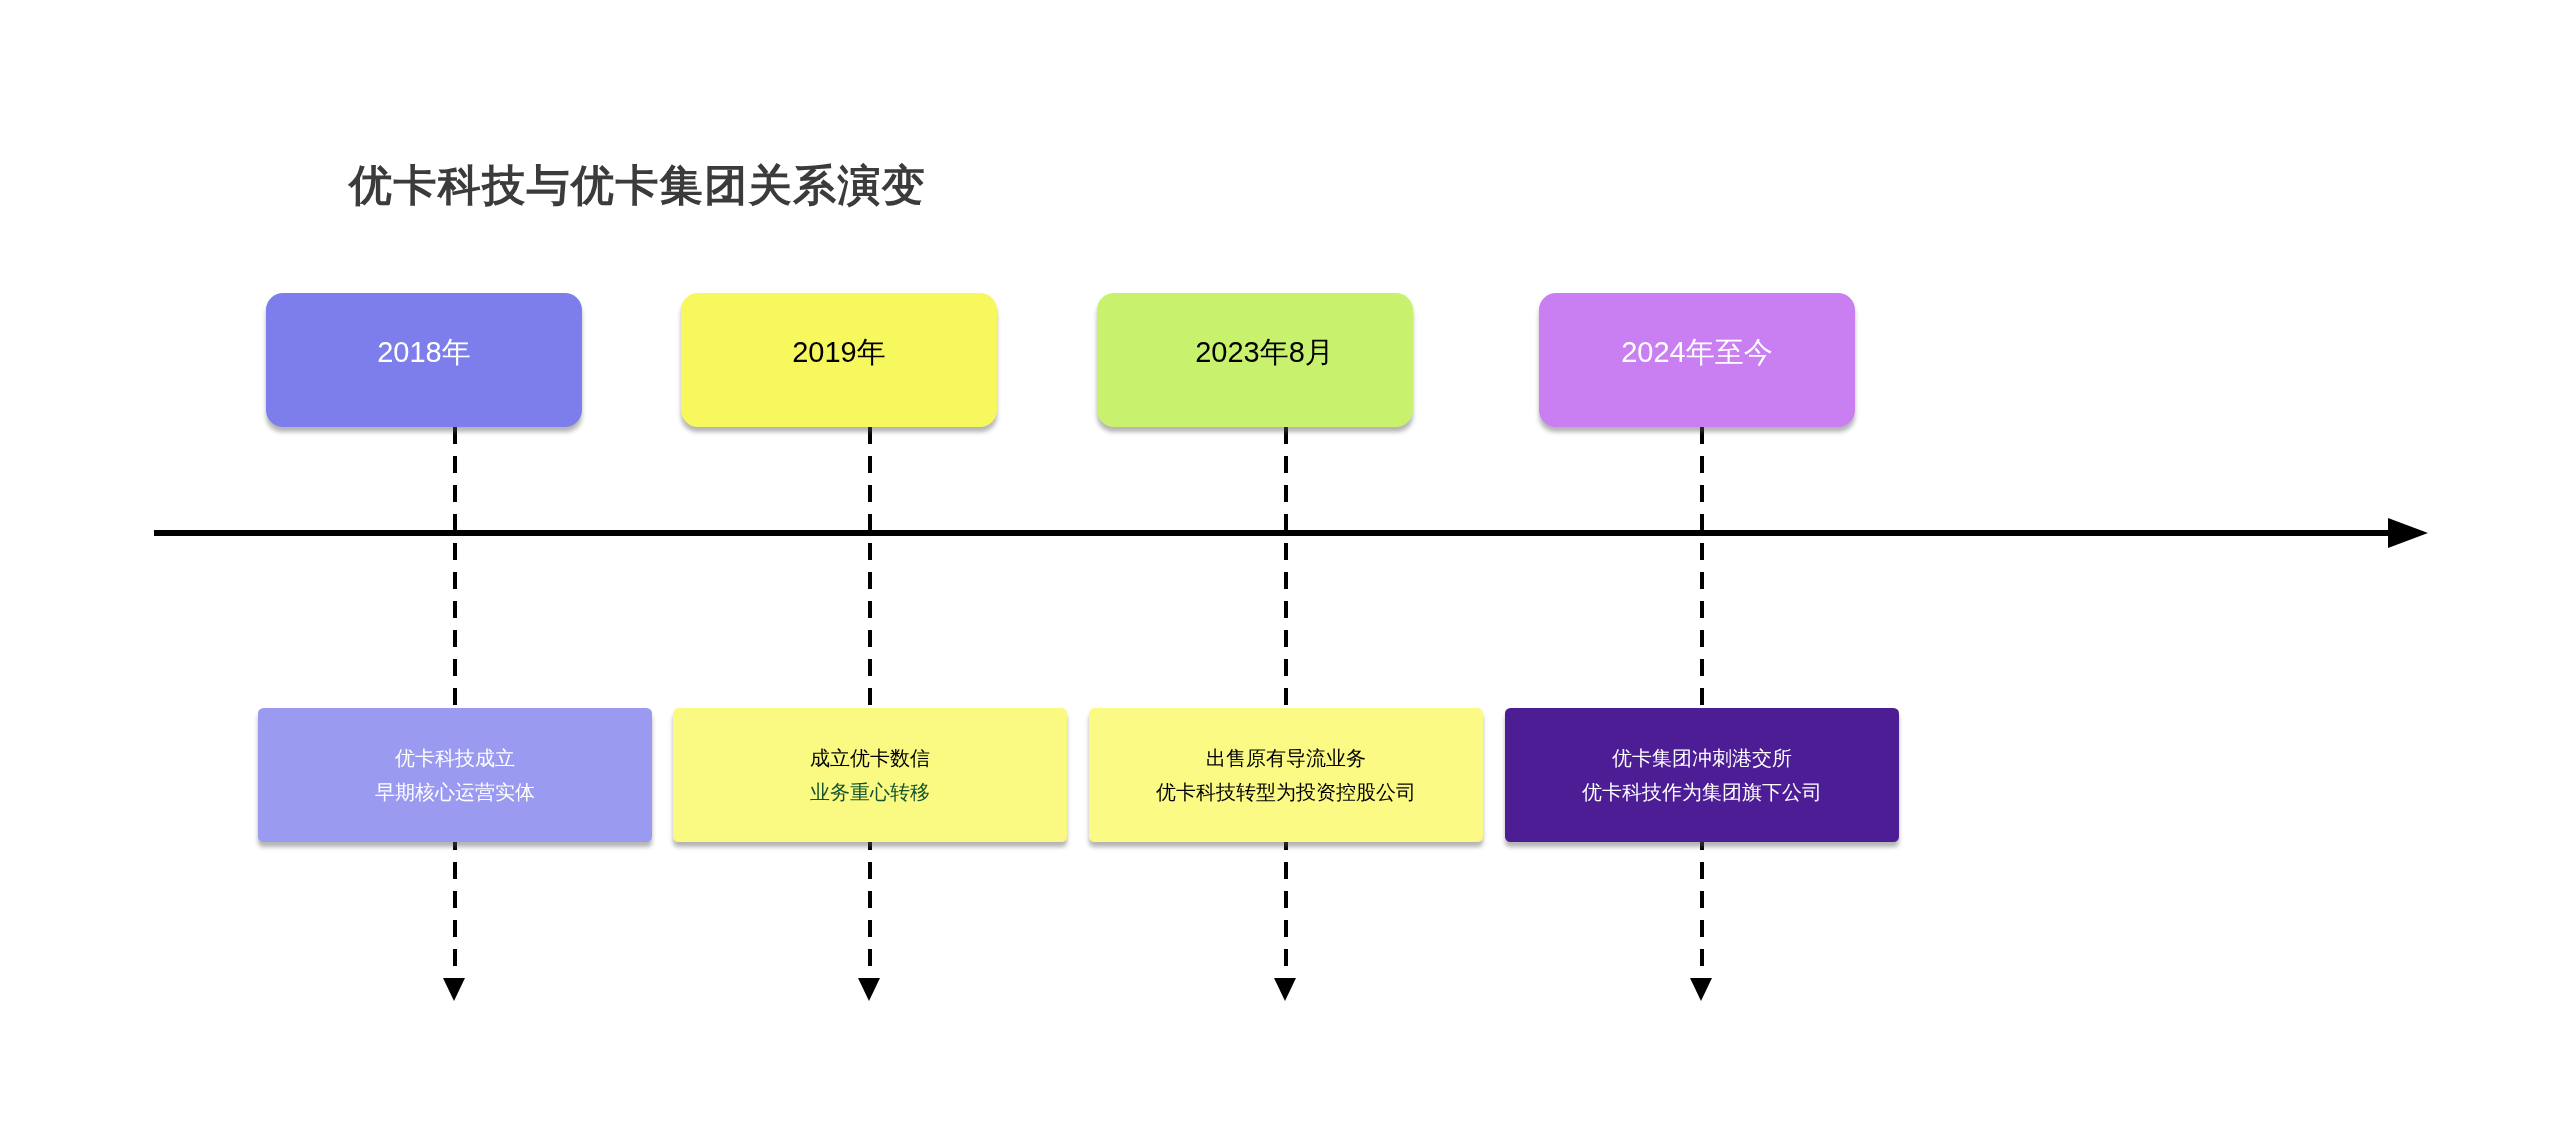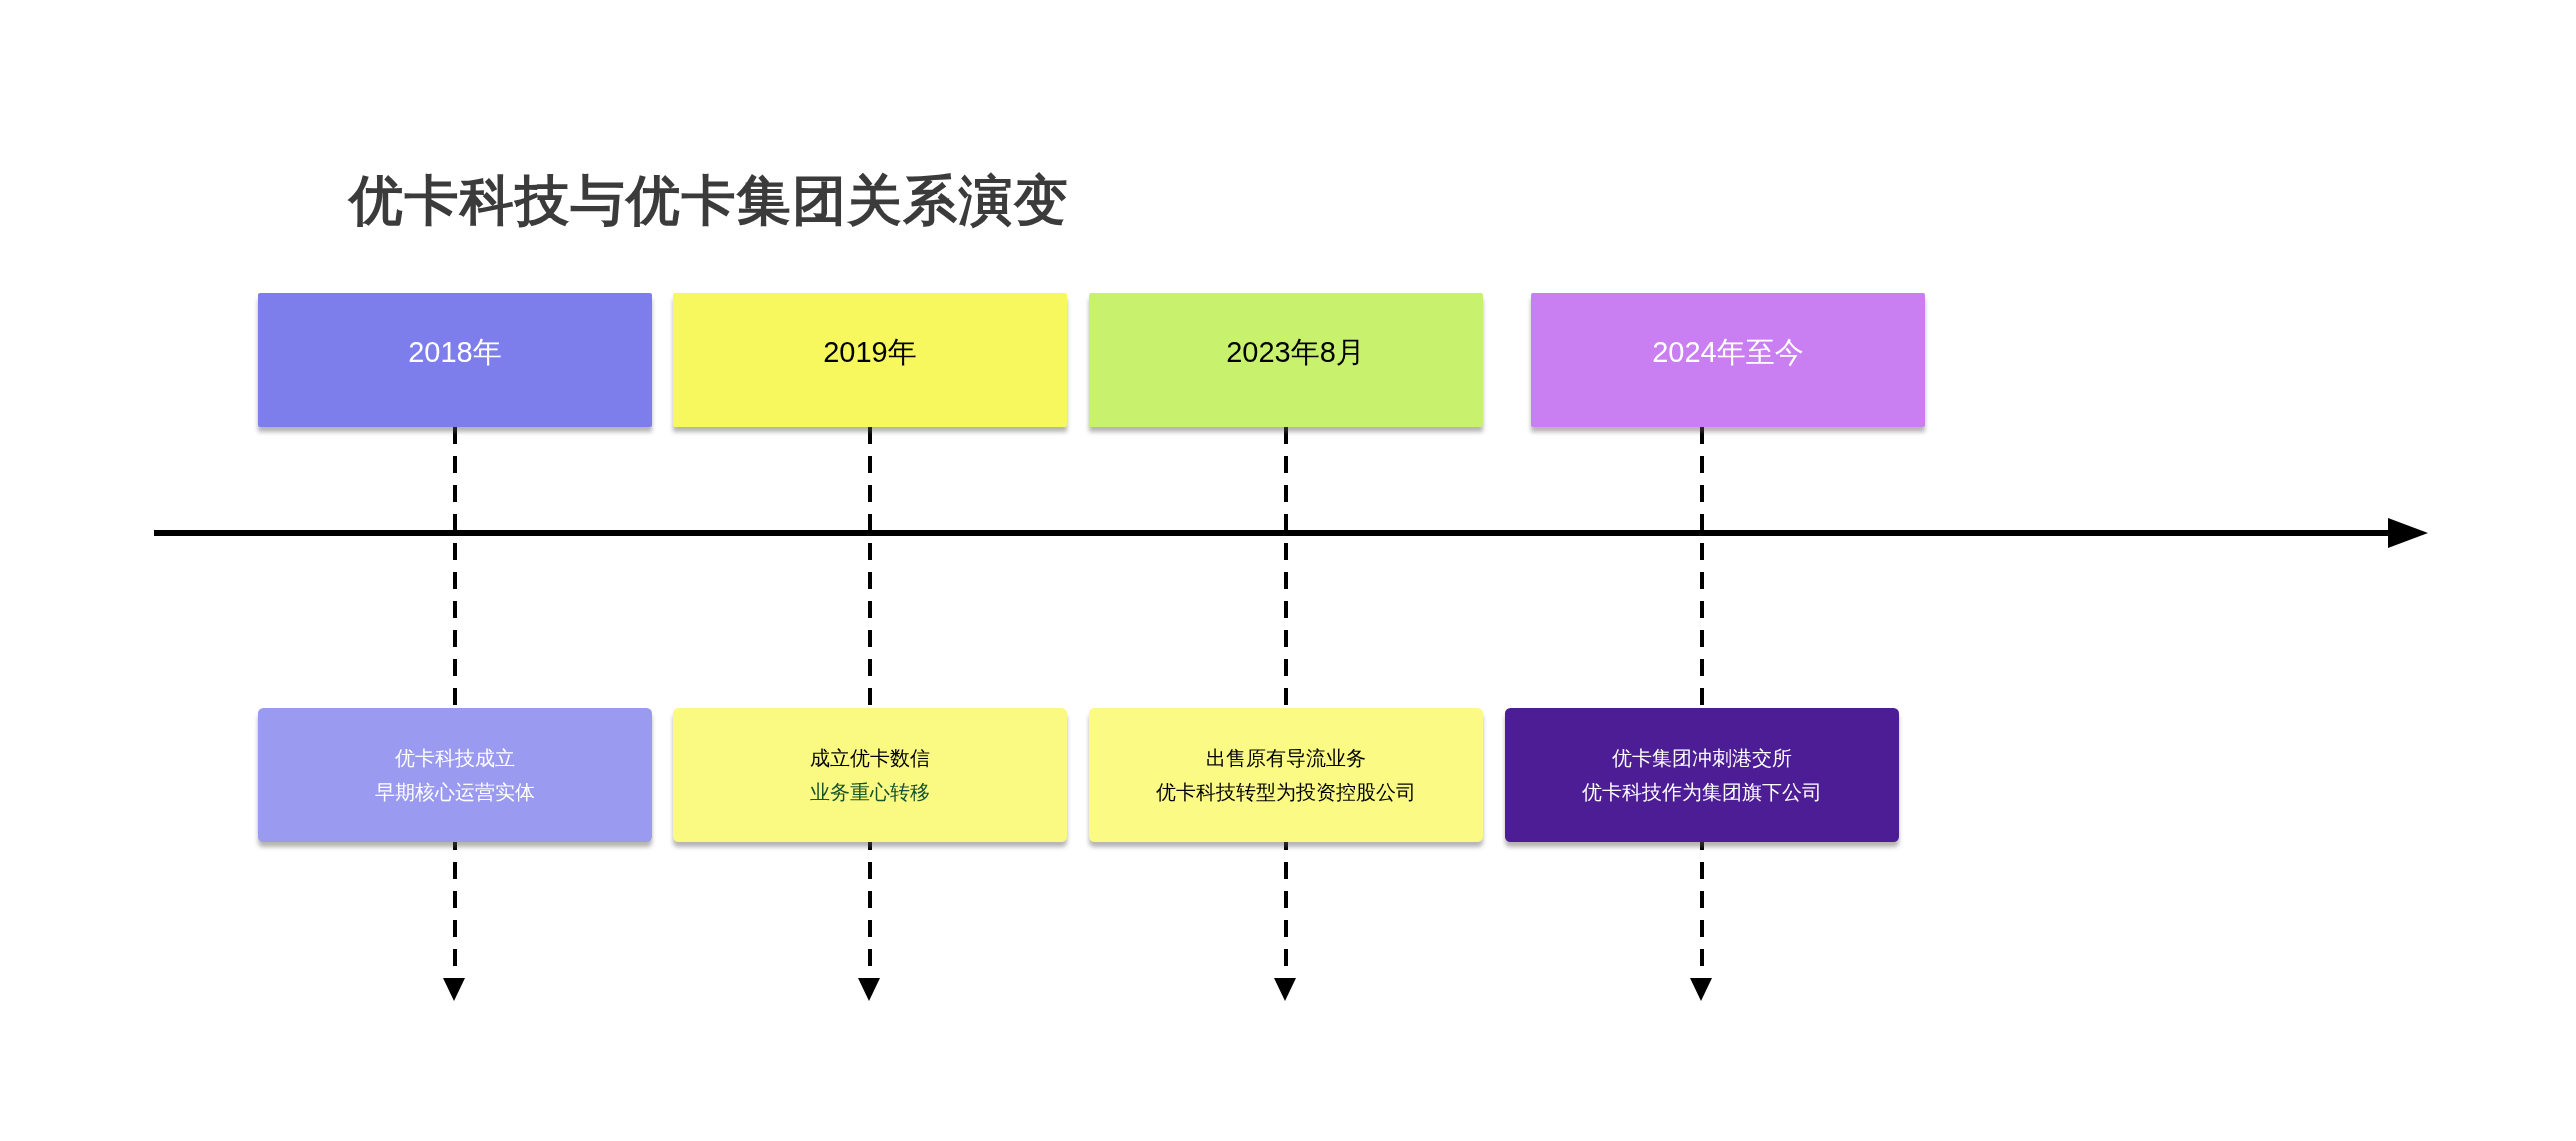--- a/index.html
+++ b/index.html
@@ -11,23 +11,23 @@
     position: relative;
     width: 2576px;
     height: 1142px;
     background: #ffffff;
     overflow: hidden;
     font-family: "Liberation Sans", sans-serif;
   }
   .title {
     position: absolute;
     left: 349px;
-    top: 165px;
+    top: 157px;
     margin: 0;
-    font-size: 54px;
+    font-size: 43px;
     font-weight: 700;
     color: #3b3b3b;
     letter-spacing: 1.4px;
     white-space: nowrap;
   }
   
   .axis-line {
     position: absolute;
     left: 154px;
     top: 530px;
@@ -66,24 +66,24 @@
     left: calc(50% - 11.8px);
     width: 0;
     height: 0;
     border-left: 11.8px solid transparent;
     border-right: 11.8px solid transparent;
     border-top: 23.5px solid #000000;
   }
   .year-box {
     position: absolute;
     top: 0;
-    left: 0;
-    width: 394px;
+    left: 8px;
+    width: 316px;
     height: 134px;
-    border-radius: 2px;
+    border-radius: 17px;
     display: flex;
     align-items: center;
     justify-content: center;
     padding-bottom: 14px;
     box-sizing: border-box;
     box-shadow: 0 5.5px 4.2px -0.7px rgba(90, 90, 90, 0.45);
   }
   .year-box span {
     font-size: 29px;
     white-space: nowrap;

